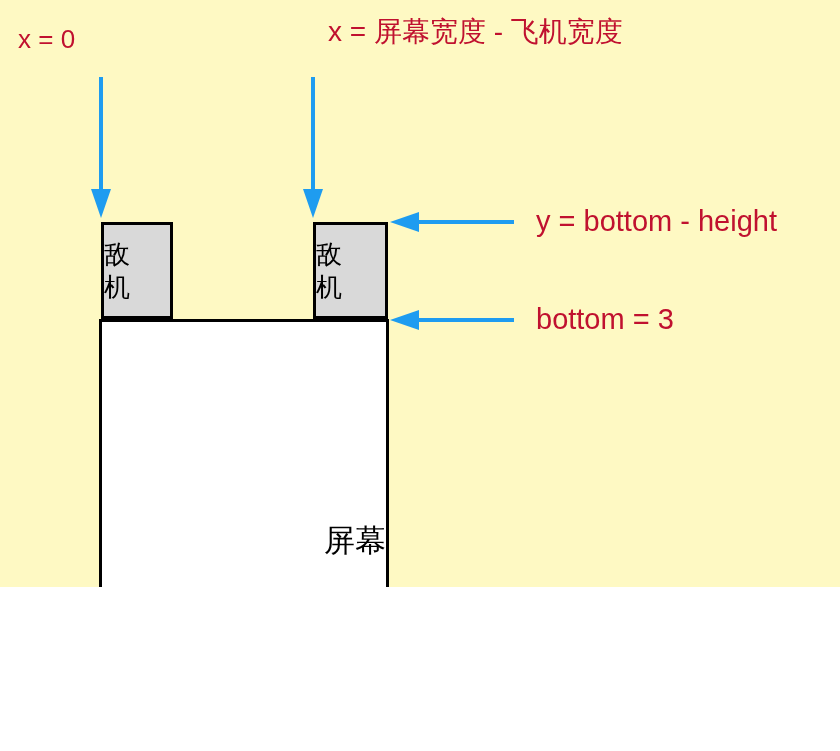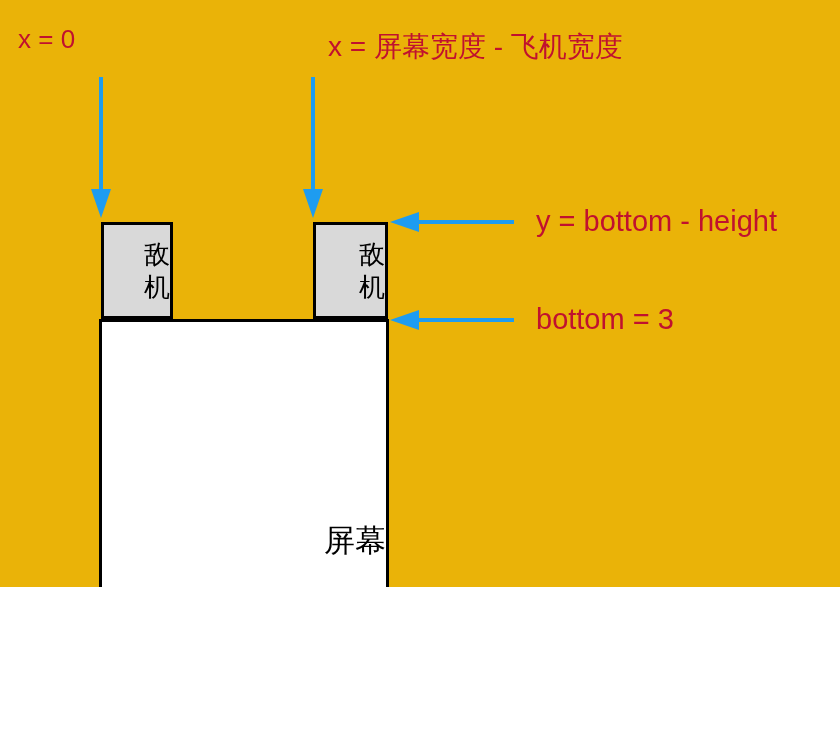--- a/index.html
+++ b/index.html
@@ -5,31 +5,31 @@
   html, body {
     margin: 0;
     padding: 0;
     background: #ffffff;
     font-family: "Liberation Sans", sans-serif;
   }
   .canvas {
     position: relative;
     width: 840px;
     height: 587px;
-    background: #eab308;
+    background: #fef9c3;
     overflow: hidden;
   }
   .ann {
     position: absolute;
     color: var(--annotation-red, #C0112F);
     white-space: nowrap;
     line-height: 1.1;
   }
   .ann-x-left   { left: 18px;  top: 25px;  font-size: 26px; }
-  .ann-x-right  { left: 328px; top: 32px;  font-size: 28px; }
+  .ann-x-right  { left: 328px; top: 17px;  font-size: 28px; }
   .ann-y-top    { left: 536px; top: 206px; font-size: 29px; }
   .ann-bottom   { left: 536px; top: 304px; font-size: 29px; }
 
   .arrow {
     position: absolute;
     color: var(--arrow-blue, #1E9CF0);
     display: block;
   }
   .down-arrow-left  { left: 89px;  top: 74px; }
   .down-arrow-right { left: 301px; top: 74px; }
@@ -38,21 +38,21 @@
 
   .enemy-box {
     position: absolute;
     top: 222px;
     height: 97px;
     box-sizing: border-box;
     border: 3px solid var(--outline, #000000);
     background: var(--box-fill, #D9D9D9);
     display: flex;
     align-items: center;
-    justify-content: flex-end;
+    justify-content: flex-start;
     z-index: 2;
   }
   .enemy-box-left  { left: 101px; width: 72px; }
   .enemy-box-right { left: 313px; width: 75px; }
   .enemy-label {
     display: inline-block;
     width: 1em;
     font-size: 26px;
     line-height: 1.25;
     text-align: center;

